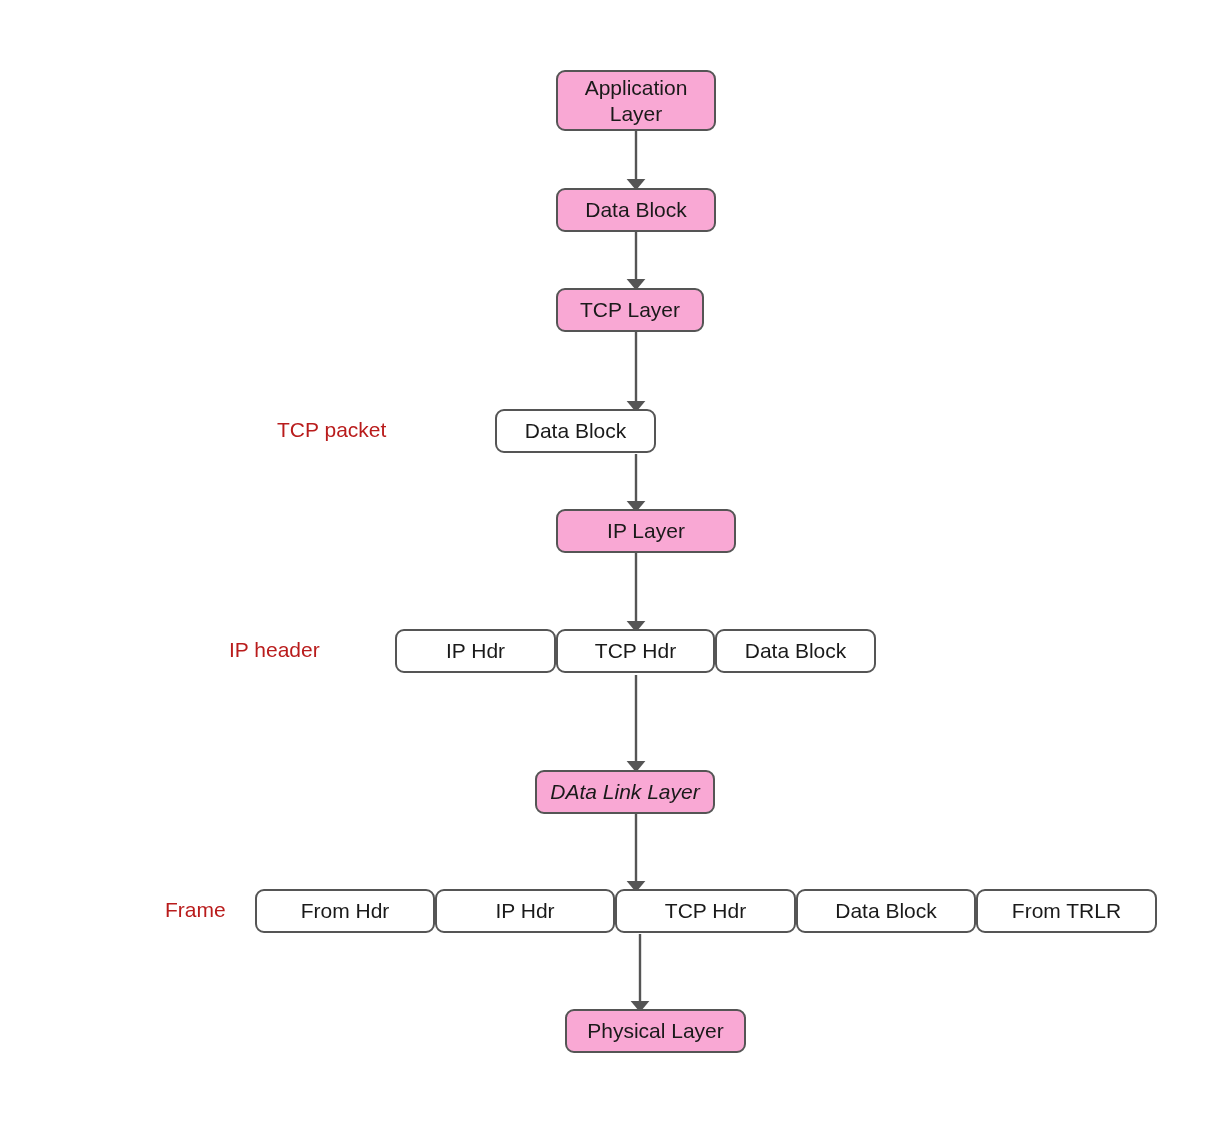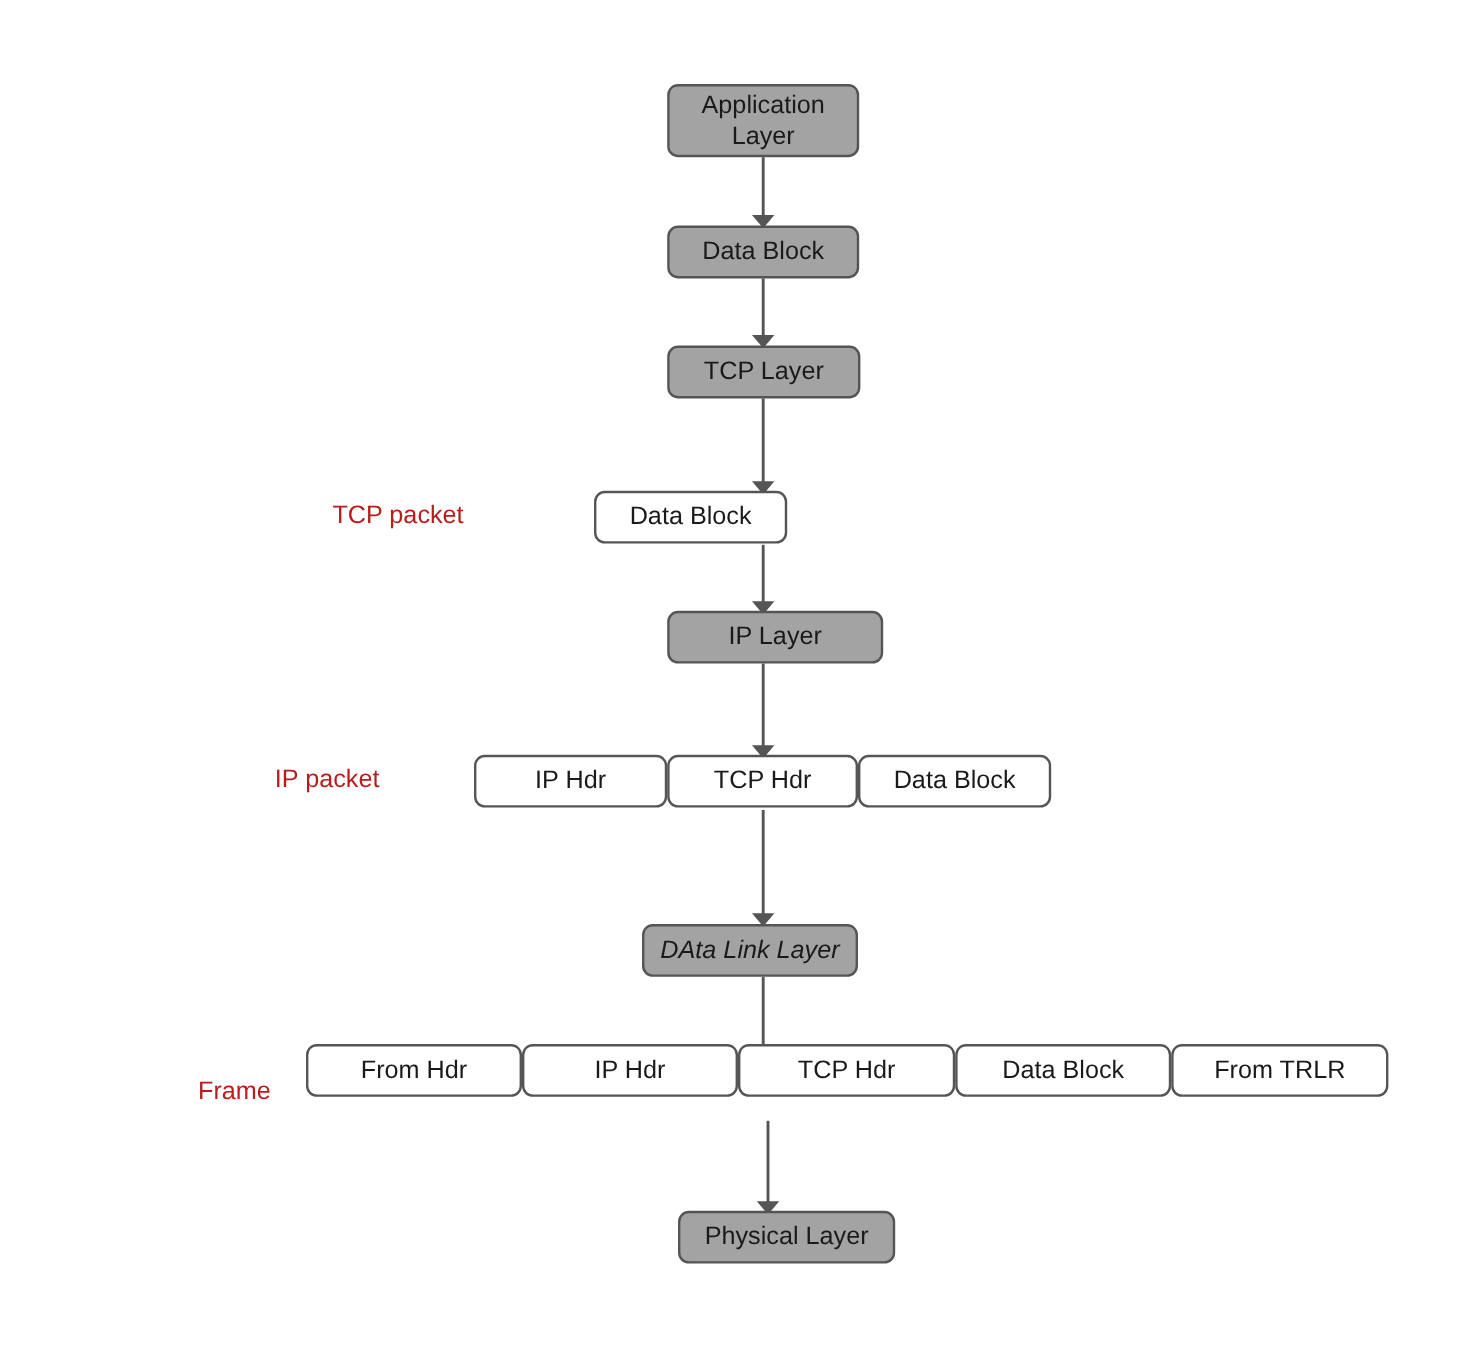--- a/index.html
+++ b/index.html
@@ -32,21 +32,21 @@
     width: 1232px;
     height: 1122px;
     z-index: 1;
     pointer-events: none;
   }
 
   
   .node {
     position: absolute;
     box-sizing: border-box;
-    background: #a3a3a3;
+    background: #f9a8d4;
     border: 2.5px solid #555555;
     border-radius: 9px;
     display: flex;
     align-items: center;
     justify-content: center;
     text-align: center;
     font-size: 21px;
     line-height: 1.22;
     color: #1a1a1a;
     z-index: 2;
@@ -110,21 +110,21 @@
     <span>
       <span>Application</span><br>
       <span>Layer</span>
     </span>
   </div>
 
   <div class="node" style="left:556px; top:188px; width:160px; height:44px;">
     <span>Data Block</span>
   </div>
 
-  <div class="node" style="left:556px; top:288px; width:161px; height:44px;justify-content:center;">
+  <div class="node" style="left:556px; top:288px; width:148px; height:44px;justify-content:center;">
     <span>TCP Layer</span>
   </div>
 
   <div class="node" style="left:556px; top:509px; width:180px; height:44px;">
     <span>IP Layer</span>
   </div>
 
   <div class="node" style="left:535px; top:770px; width:180px; height:44px;font-style:italic;">
     <span>DAta Link Layer</span>
   </div>
@@ -132,31 +132,31 @@
   <div class="node" style="left:565px; top:1009px; width:181px; height:44px;text-align:right;">
     <span>Physical Layer</span>
   </div>
 
   <div class="row-label" style="left:277px; top:418px;">TCP packet</div>
 
   <div class="packet-row" style="left:495px; top:409px; width:322px;">
     <div class="seg" style="width:161px;">Data Block</div>
   </div>
 
-  <div class="row-label" style="left:229px; top:638px;">IP packet</div>
+  <div class="row-label" style="left:229px; top:638px;">IP header</div>
 
   <div class="packet-row" style="left:395px; top:629px; width:481px;">
     <div class="seg" style="width:161px;">IP Hdr</div>
     <div class="seg" style="width:159px;">TCP Hdr</div>
     <div class="seg" style="width:161px;">Data Block</div>
   </div>
 
   <div class="row-label" style="left:165px; top:898px;">Frame</div>
 
-  <div class="packet-row" style="left:255px; top:870px; width:902px;text-align:center;">
+  <div class="packet-row" style="left:255px; top:889px; width:902px;text-align:center;">
     <div class="seg" style="width:180px;">From Hdr</div>
     <div class="seg" style="width:180px;">IP Hdr</div>
     <div class="seg" style="width:181px;">TCP Hdr</div>
     <div class="seg" style="width:180px;">Data Block</div>
     <div class="seg" style="width:181px;">From TRLR</div>
   </div>
 
 </div>
 
 </body></html>

